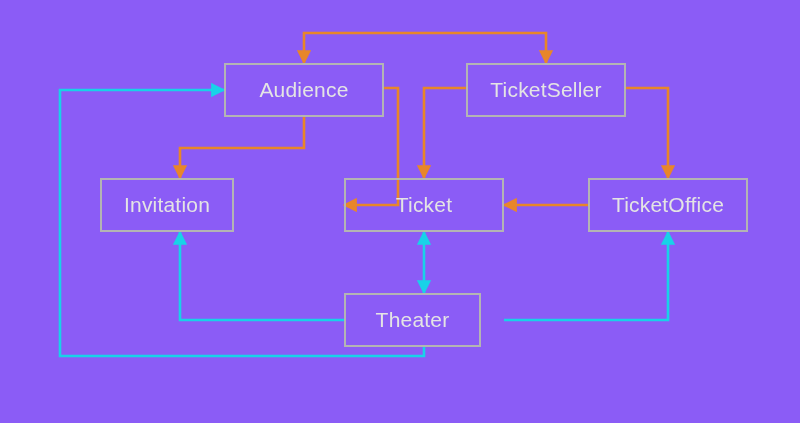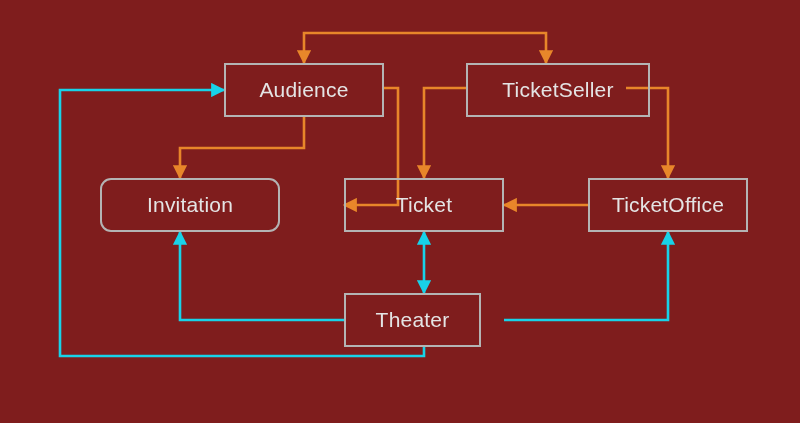--- a/index.html
+++ b/index.html
@@ -5,21 +5,21 @@
 <style>
   html, body {
     margin: 0;
     padding: 0;
     background: #3a3a3a;
   }
   #canvas {
     position: relative;
     width: 800px;
     height: 423px;
-    background: #7f1d1d;
+    background: #8b5cf6;
     overflow: hidden;
     font-family: "Liberation Sans", "DejaVu Sans", sans-serif;
   }
   svg.edges {
     position: absolute;
     left: 0;
     top: 0;
     width: 800px;
     height: 423px;
   }
@@ -77,25 +77,25 @@
 
       <path stroke="#18d2e8" marker-end="url(#arrow-cyan)" d="M 504 320 L 668 320 L 668 232"></path>
 
     </g>
   </svg>
 
   <div class="node" style="left:224px; top:63px; width:160px; height:54px;">
     <span>Audience</span>
   </div>
 
-  <div class="node" style="left:466px; top:63px; width:184px; height:54px;">
+  <div class="node" style="left:466px; top:63px; width:160px; height:54px;">
     <span>TicketSeller</span>
   </div>
 
-  <div class="node" style="left:100px; top:178px; width:180px; height:54px;border-radius:11px;">
+  <div class="node" style="left:100px; top:178px; width:134px; height:54px;">
     <span>Invitation</span>
   </div>
 
   <div class="node" style="left:588px; top:178px; width:160px; height:54px;">
     <span>TicketOffice</span>
   </div>
 
   <div class="node" style="left:344px; top:178px; width:160px; height:54px;">
     <span>Ticket</span>
   </div>

